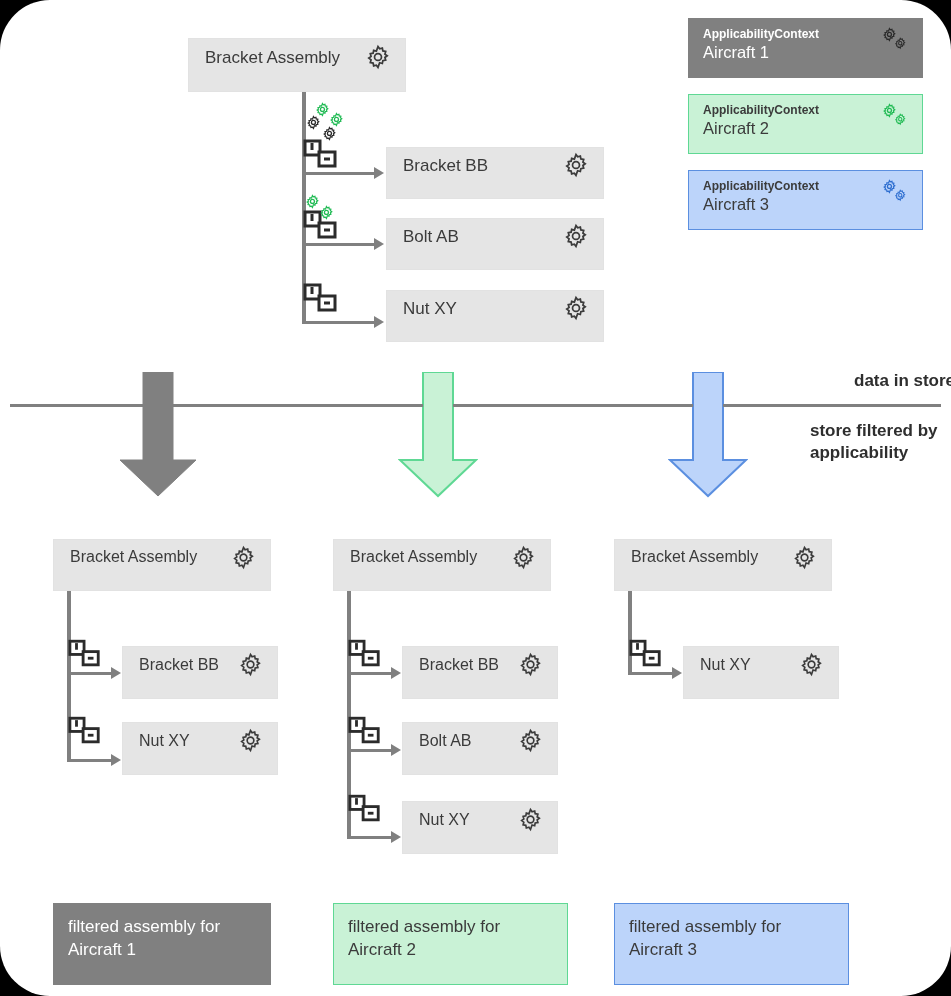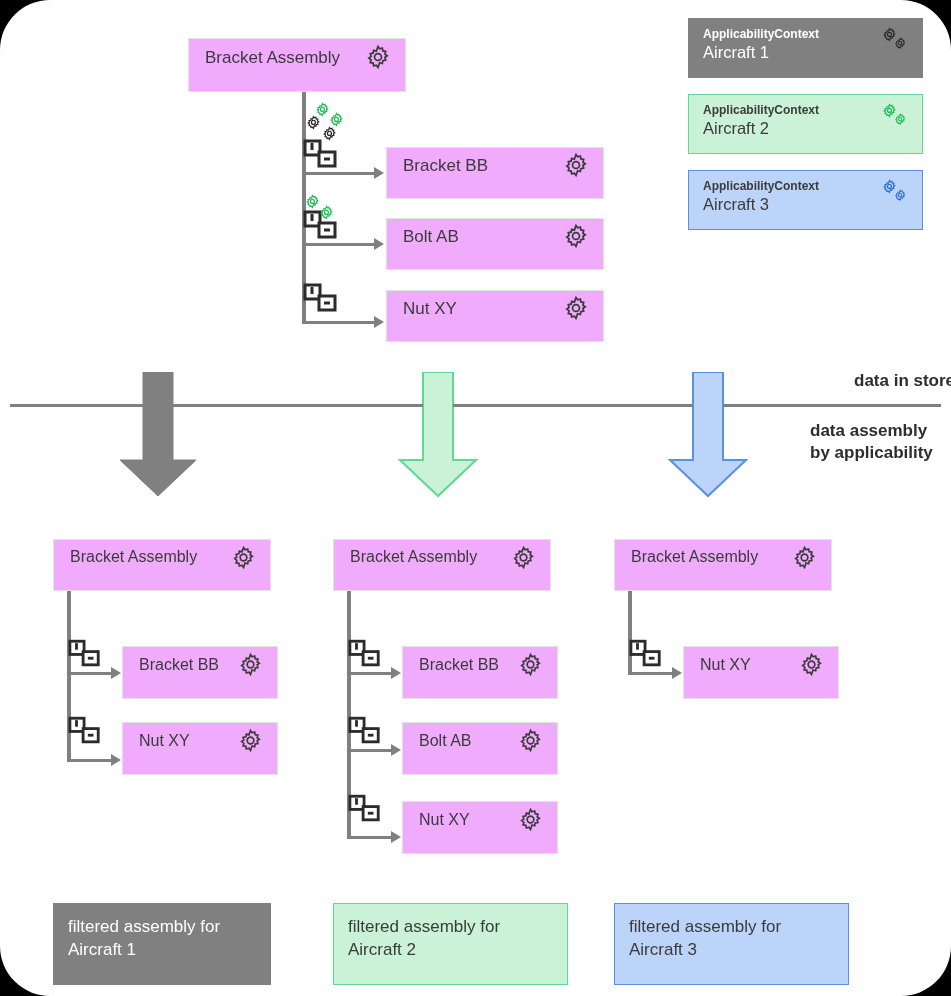--- a/index.html
+++ b/index.html
@@ -14,21 +14,21 @@
     background: #ffffff;
     border-radius: 50px;
     overflow: hidden;
     font-family: "Liberation Sans", sans-serif;
   }
 
   
   .node {
     position: absolute;
     box-sizing: border-box;
-    background: #f0abfc;
+    background: #e5e5e5;
     border: 1px solid #e2e2e2;
     display: flex;
     align-items: center;
     justify-content: space-between;
     padding: 0 14px 16px 16px;
     color: #3b3b3b;
   }
   .node .node-label {
     font-size: 17px;
     line-height: 1;
@@ -282,21 +282,21 @@
       <polygon points="25,0 55,0 55,88 78,88 40,124 2,88 25,88" fill="#bcd4fa" stroke="#5b8fe0" stroke-width="2"></polygon>
     </svg>
   </div>
 
   <div class="hline" style="left:10px; top:404px; width:133px;"></div>
   <div class="hline" style="left:173px; top:404px; width:250px;"></div>
   <div class="hline" style="left:453px; top:404px; width:240px;"></div>
   <div class="hline" style="left:723px; top:404px; width:218px;"></div>
 
   <div class="side-caption" style="left:854px; top:370px; width:140px;">data in store</div>
-  <div class="side-caption" style="left:810px; top:420px; width:140px;">data assembly by applicability</div>
+  <div class="side-caption" style="left:810px; top:420px; width:140px;">store filtered by applicability</div>
 
   <div class="node small" style="left:53px; top:539px; width:218px; height:52px;">
     <span class="node-label">Bracket Assembly</span>
     <span class="gear-slot">
       <svg width="25" height="25" viewBox="0 0 24 24" fill="none" stroke="#3b3b3b" stroke-width="1.6">
         <circle cx="12" cy="12" r="3.2"></circle>
         <path d="M12 2.4l1.5 2.1 2.5-.7.5 2.6 2.6.5-.7 2.5 2.1 1.5-2.1 1.5.7 2.5-2.6.5-.5 2.6-2.5-.7L12 21.6l-1.5-2.1-2.5.7-.5-2.6-2.6-.5.7-2.5L3.5 13 5.6 11.5l-.7-2.5 2.6-.5.5-2.6 2.5.7z"></path>
       </svg>
     </span>
   </div>

